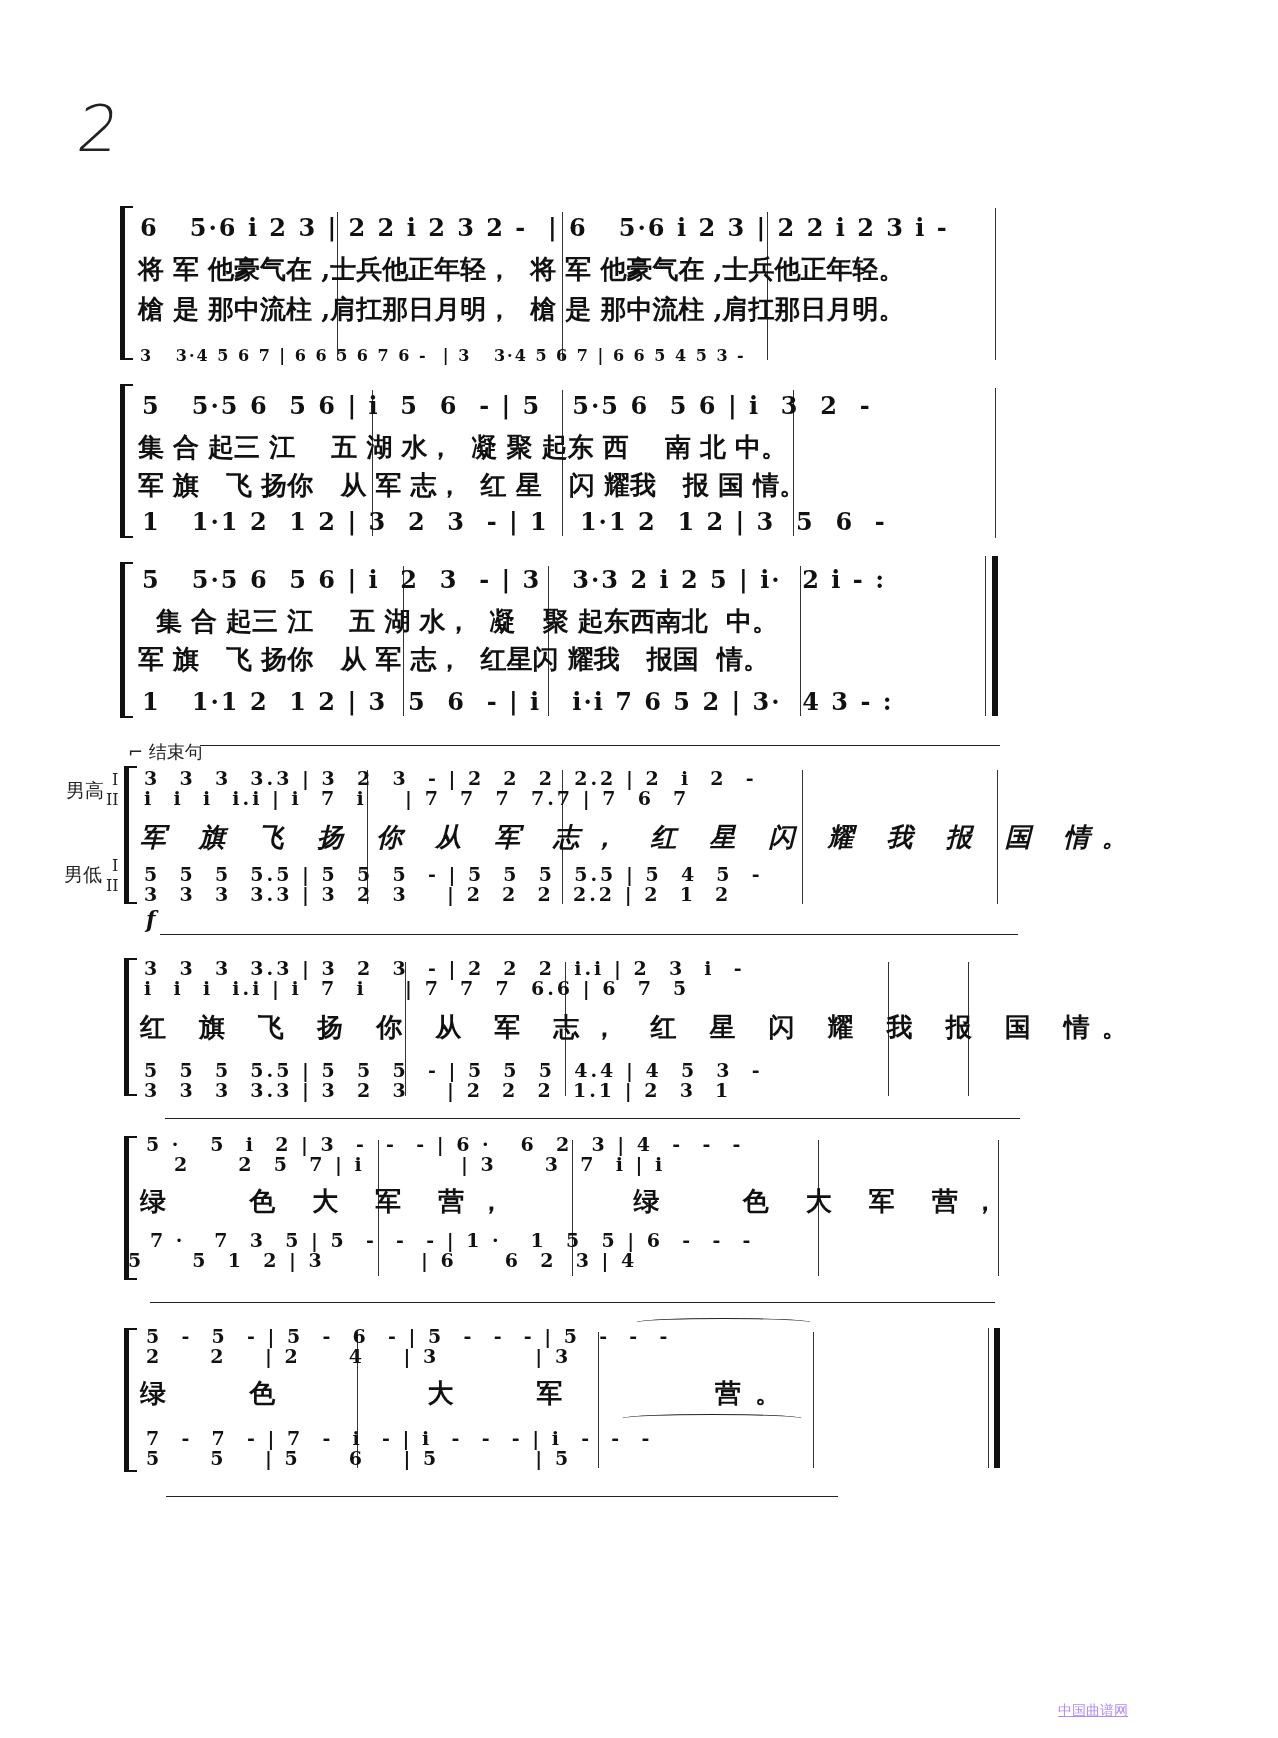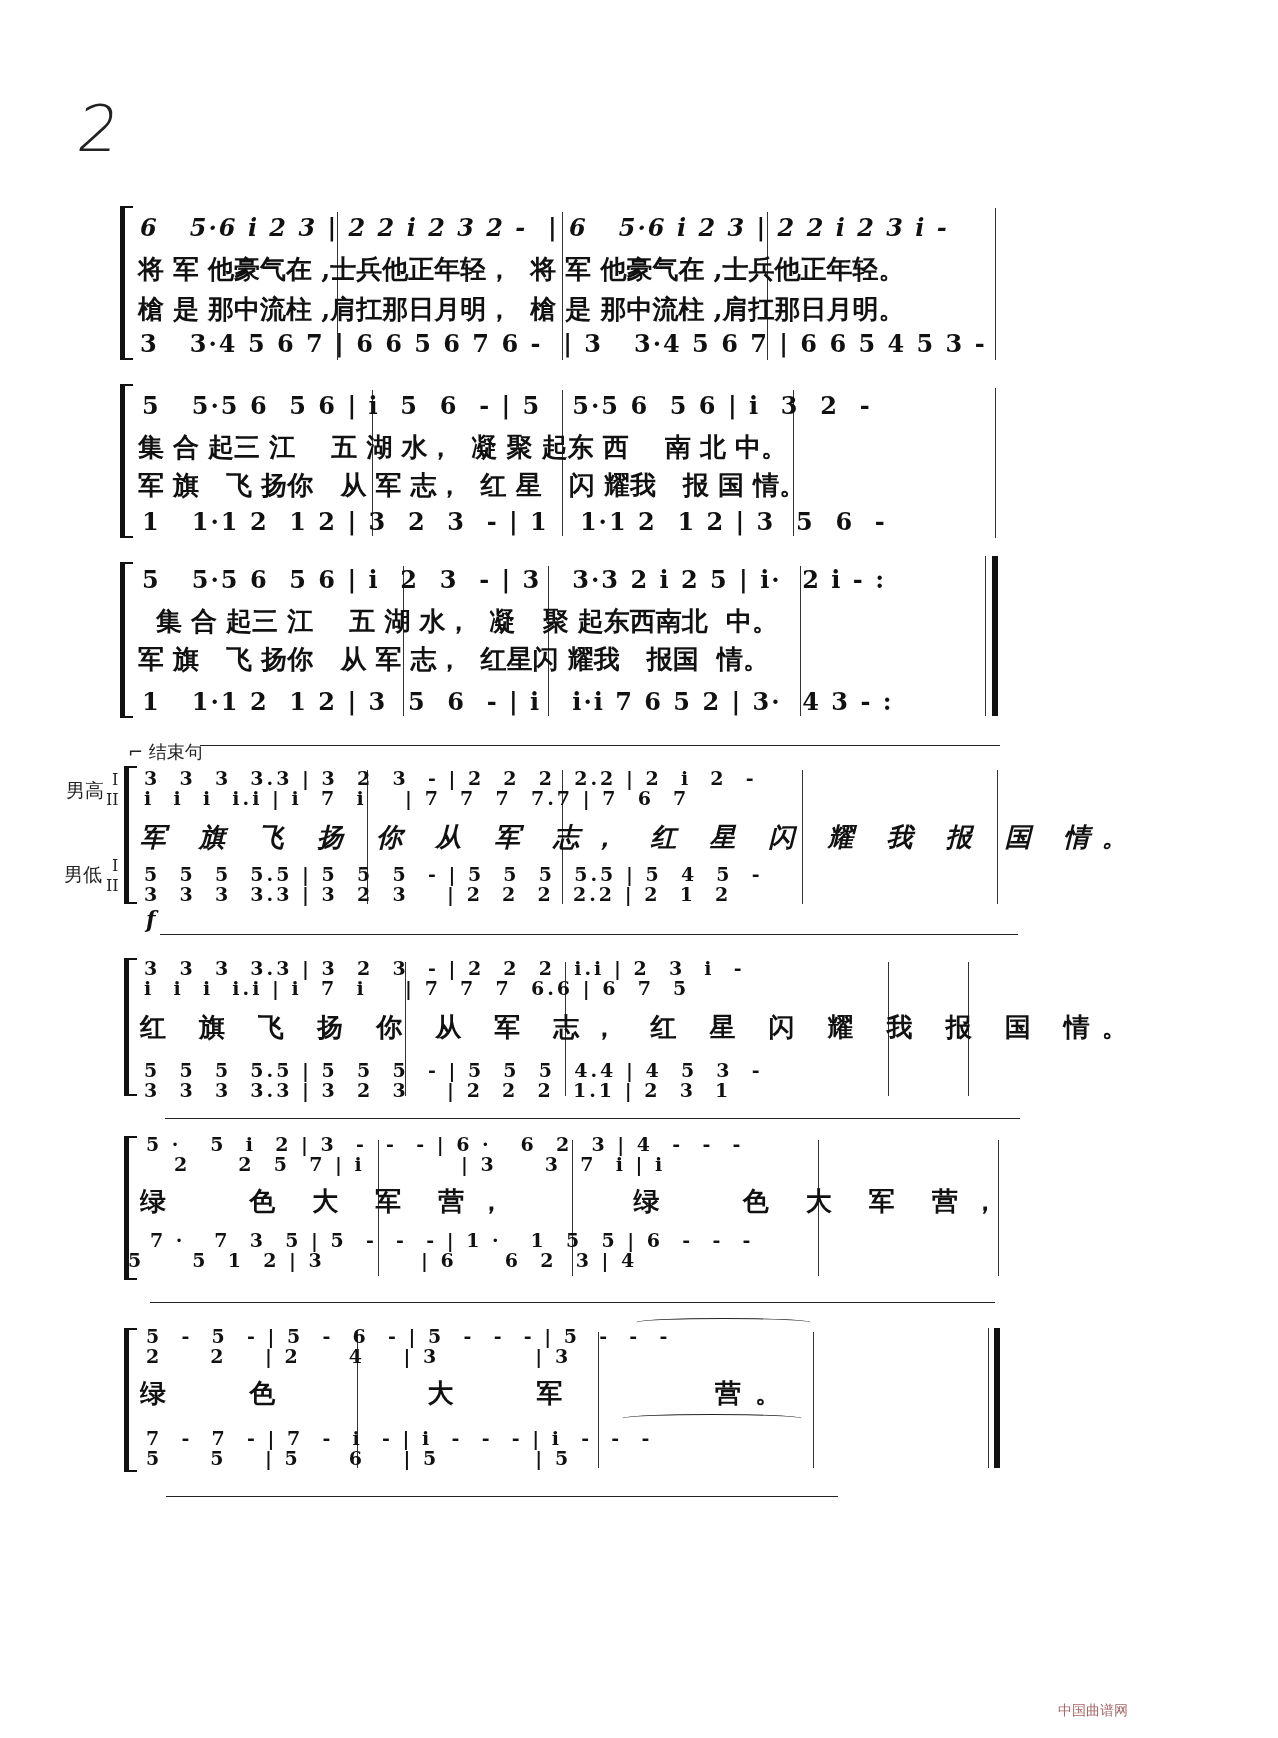--- a/index.html
+++ b/index.html
@@ -17,39 +17,39 @@
   }
   .barline { position: absolute; border-left: 1.5px solid #333; }
   .final-bar { position: absolute; border-left: 6px solid #111; }
   .num { font-size: 24px; line-height: 28px; }
   .lyric { font-size: 26px; font-family: "DejaVu Sans", sans-serif; font-weight: bold; line-height: 30px; white-space: nowrap; position: absolute; }
   .hline { position: absolute; border-top: 1.5px solid #222; }
   .section-label { position: absolute; font-family: "DejaVu Sans", sans-serif; font-size: 18px; color: #222; }
   .voice-label { position: absolute; font-family: "DejaVu Sans", sans-serif; font-size: 19px; color: #222; }
   .roman { position: absolute; font-family: "DejaVu Serif", serif; font-size: 16px; color: #222; }
   .dyn { position: absolute; font-family: "DejaVu Serif", serif; font-style: italic; font-weight: bold; font-size: 22px; }
-  .watermark { position: absolute; right: 150px; bottom: 18px; font-family: "DejaVu Sans", sans-serif; font-size: 14px; color: #7f1d1d; opacity: 0.7; }
+  .watermark { position: absolute; right: 150px; bottom: 18px; font-family: "DejaVu Sans", sans-serif; font-size: 14px; color: #8b5cf6; opacity: 0.7; text-decoration: underline; }
   .tie { position: absolute; border-top: 1.5px solid #222; border-radius: 50% 50% 0 0; height: 8px; }
   pre.line { margin: 0; position: absolute; font-family: "DejaVu Serif", serif; font-weight: bold; white-space: pre; }
 </style>
 </head>
 <body>
 
 <div class="page-num">2</div>
 
 <div>
   <div class="brace" style="left:120px; top:206px; height:150px;"></div>
   <div class="barline" style="left:337px; top:212px; height:148px;"></div>
   <div class="barline" style="left:562px; top:212px; height:148px;"></div>
   <div class="barline" style="left:767px; top:212px; height:148px;"></div>
   <div class="barline" style="left:995px; top:208px; height:152px;"></div>
-  <pre class="line num" style="left:140px; top:214px; font-size:24px; letter-spacing:2px;font-style:italic;">6   5·6 i 2 3 | 2 2 i 2 3 2 -  | 6   5·6 i 2 3 | 2 2 i 2 3 i -</pre>
+  <pre class="line num" style="left:140px; top:214px; font-size:24px; letter-spacing:2px;">6   5·6 i 2 3 | 2 2 i 2 3 2 -  | 6   5·6 i 2 3 | 2 2 i 2 3 i -</pre>
   <pre class="line lyric" style="left:138px; top:254px;">将 军 他豪气在 ,士兵他正年轻，  将 军 他豪气在 ,士兵他正年轻。</pre>
   <pre class="line lyric" style="left:138px; top:294px;">槍 是 那中流柱 ,肩扛那日月明，  槍 是 那中流柱 ,肩扛那日月明。</pre>
-  <pre class="line num" style="left:140px; top:330px; font-size:24px; letter-spacing:2px;">3   3·4 5 6 7 | 6 6 5 6 7 6 -  | 3   3·4 5 6 7 | 6 6 5 4 5 3 -</pre>
+  <pre class="line num" style="left:140px; top:342px; font-size:16px; letter-spacing:2px;">3   3·4 5 6 7 | 6 6 5 6 7 6 -  | 3   3·4 5 6 7 | 6 6 5 4 5 3 -</pre>
 </div>
 
 <div>
   <div class="brace" style="left:120px; top:384px; height:150px;"></div>
   <div class="barline" style="left:372px; top:390px; height:146px;"></div>
   <div class="barline" style="left:562px; top:390px; height:146px;"></div>
   <div class="barline" style="left:793px; top:390px; height:146px;"></div>
   <div class="barline" style="left:995px; top:388px; height:150px;"></div>
   <pre class="line num" style="left:142px; top:392px; font-size:24px; letter-spacing:2px;">5   5·5 6  5 6 | i  5  6  - | 5   5·5 6  5 6 | i  3  2  -</pre>
   <pre class="line lyric" style="left:138px; top:432px;">集 合 起三 江    五 湖 水，  凝 聚 起东 西    南 北 中。</pre>

